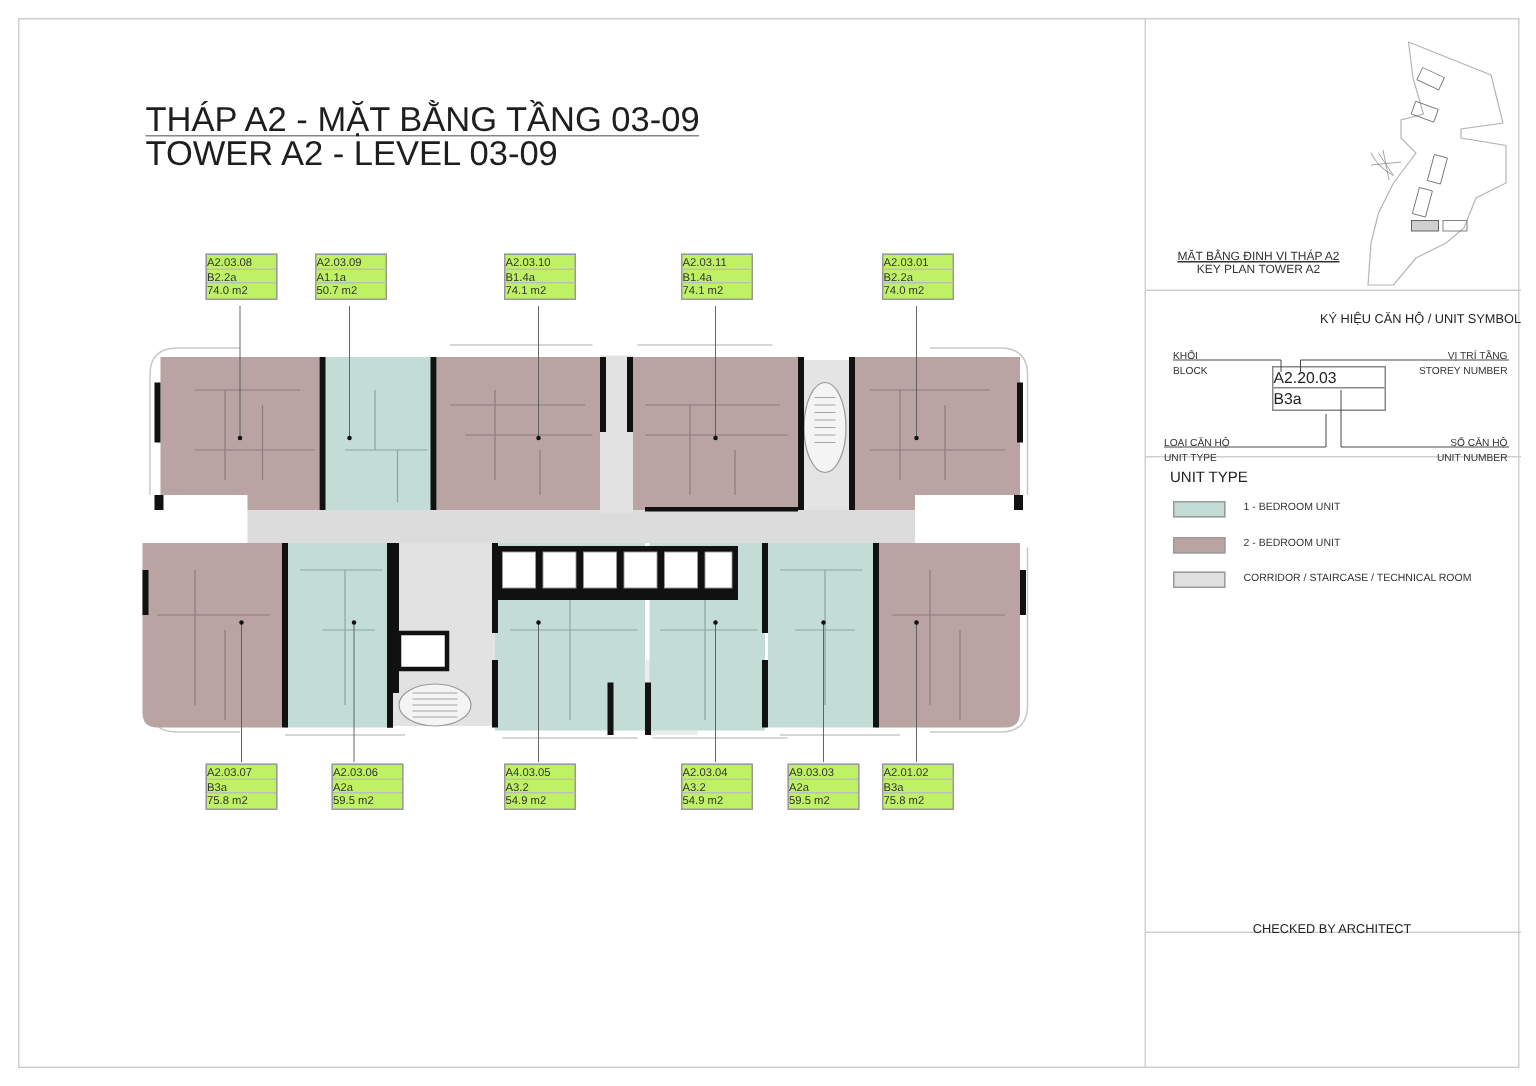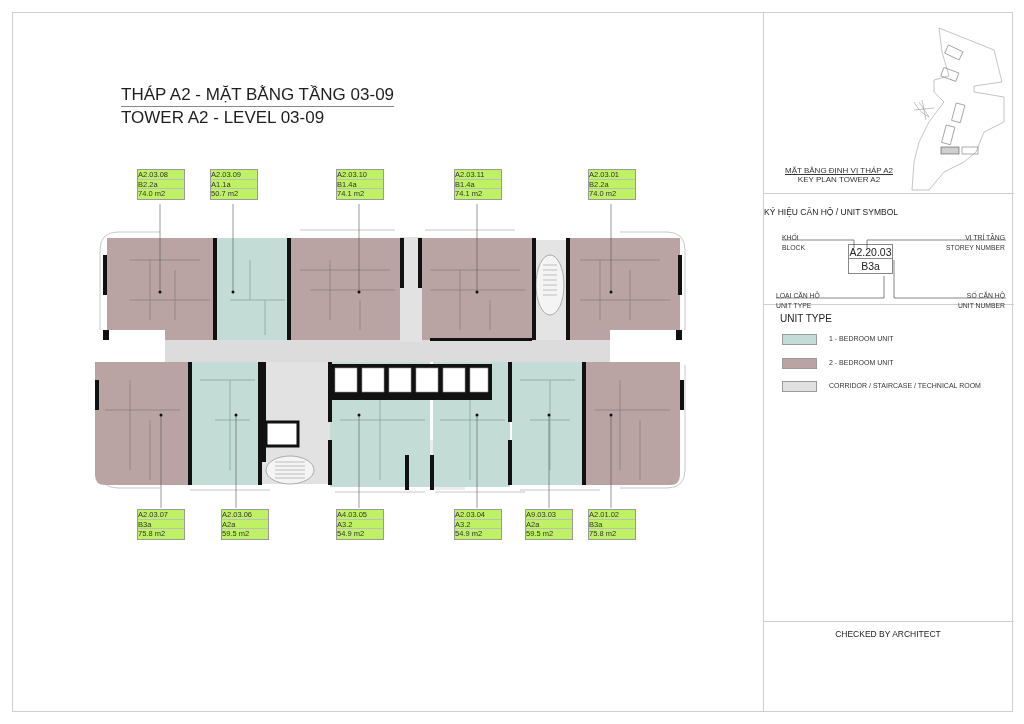--- a/index.html
+++ b/index.html
@@ -3,46 +3,46 @@
 <meta charset="utf-8">
 <style>
   * { box-sizing: border-box; margin: 0; padding: 0; }
   html, body { width: 1024px; height: 724px; background: #ffffff; overflow: hidden; }
   body { position: relative; font-family: "Liberation Sans", sans-serif; color: #222; }
 
   .frame { position: absolute; left: 12px; top: 12px; width: 1001px; height: 700px; border: 1px solid #cfcfcf; }
   .sidepanel { position: absolute; left: 763px; top: 12px; width: 250px; height: 700px; border-left: 1px solid #cfcfcf; }
   .sp-divider { position: absolute; left: 0; width: 250px; height: 1px; background: #cfcfcf; }
 
-  .title { position: absolute; left: 97px; top: 84px; font-size: 17px; line-height: 22px; color: #1e1e1e; margin-left: 24px; }
+  .title { position: absolute; left: 97px; top: 68px; font-size: 23px; line-height: 22px; color: #1e1e1e; }
   .title .l1 { border-bottom: 1px solid #888; padding-bottom: 0px; display: inline-block; }
   .title .l2 { display: block; }
 
   .plan { position: absolute; left: 0; top: 0; width: 760px; height: 724px; }
 
   .tag { position: absolute; width: 48px; border: 1px solid #9a9a9a; background: #bef264; font-size: 7.5px; color: #333; }
   .tag div { height: 9.5px; line-height: 9.5px; border-bottom: 1px solid #bdbdbd; }
   .tag div:last-child { border-bottom: none; }
 
   .key-title { position: absolute; left: 0; width: 250px; text-align: right; padding-right: 112px; font-size: 8px; color: #333; line-height: 9px; }
   .key-title .u { text-decoration: underline; }
   .key-title span { display: block; text-align: center; width: 150px; margin-left: auto; margin-right: 0; }
 
-  .sym-title { position: absolute; left: 0; top: 195px; width: 250px; text-align: left; font-size: 8.5px; color: #222; }
+  .sym-title { position: absolute; left: 0; top: 195px; width: 250px; text-align: right; font-size: 8.5px; color: #222; }
   .sym-label { position: absolute; font-size: 6.8px; color: #333; line-height: 10px; }
-  .sym-box { position: absolute; left: 84px; top: 244px; width: 45px; border: 1px solid #888; text-align: center; font-size: 10.5px; color: #222; }
+  .sym-box { position: absolute; left: 84px; top: 244px; width: 76px; border: 1px solid #888; font-size: 10.5px; color: #222; }
   .sym-box div { height: 14px; line-height: 14px; }
   .sym-box div:first-child { border-bottom: 1px solid #888; }
 
   .ut-title { position: absolute; left: 780px; top: 313px; font-size: 10px; color: #222; }
   .ut-row { position: absolute; left: 782px; height: 12px; }
   .ut-swatch { position: absolute; left: 0; top: 0; width: 35px; height: 11px; border: 1px solid #9a9a9a; }
   .ut-label { position: absolute; left: 47px; top: 1px; font-size: 7px; color: #333; white-space: nowrap; }
 
-  .checked { position: absolute; left: 763px; top: 629px; width: 250px; text-align: center; font-size: 8.5px; color: #222; }
+  .checked { position: absolute; left: 763px; top: 614px; width: 250px; text-align: center; font-size: 8.5px; color: #222; }
 </style>
 </head>
 <body>
 
 <div class="frame"></div>
 
 <div class="title">
   <span class="l1">THÁP A2 - MẶT BẰNG TẦNG 03-09</span>
   <span class="l2">TOWER A2 - LEVEL 03-09</span>
 </div>

